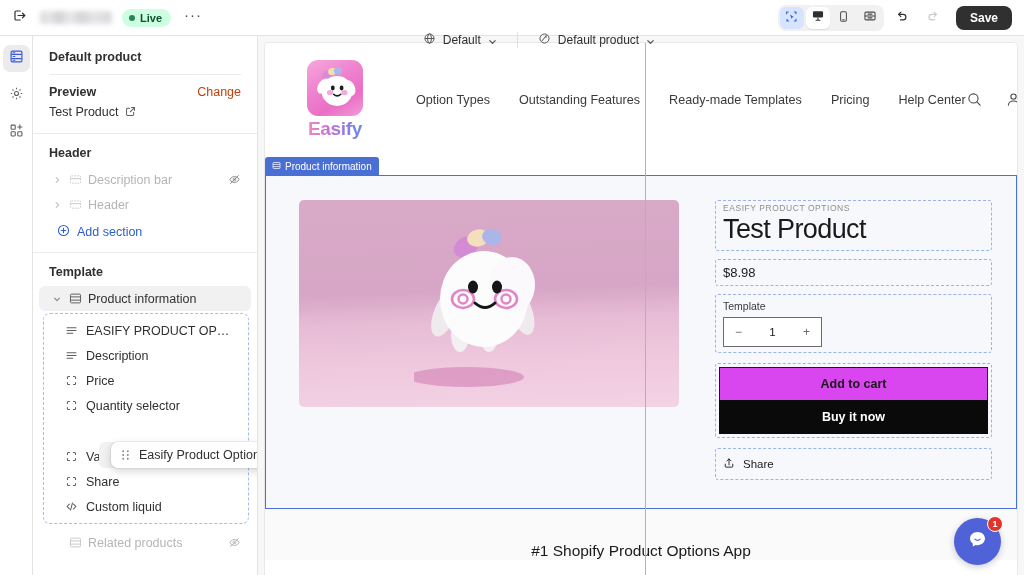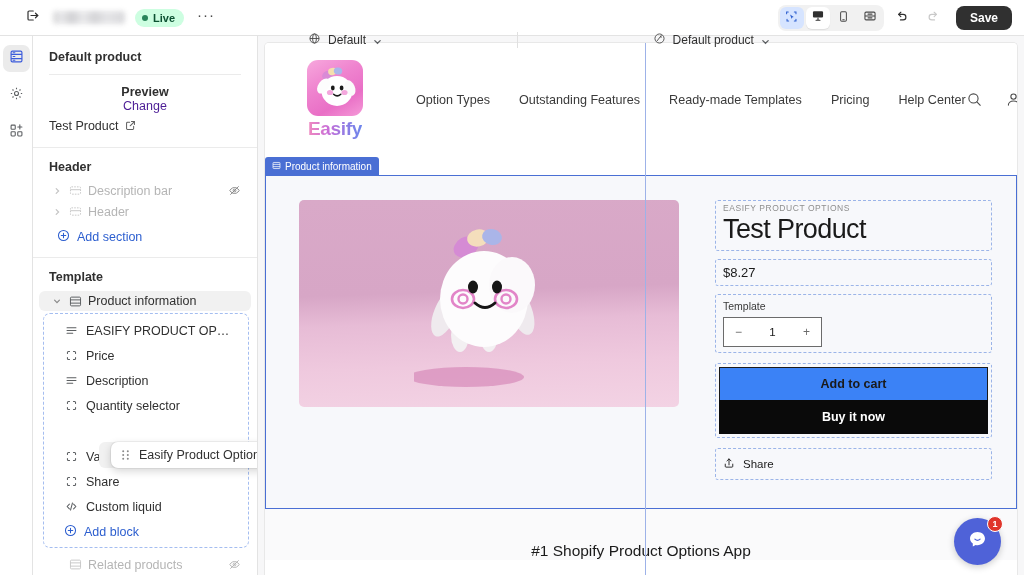--- a/index.html
+++ b/index.html
@@ -11,21 +11,21 @@
     -webkit-font-smoothing: antialiased;
   }
   #app { position: relative; width: 1024px; height: 575px; display: flex; flex-direction: column; }
 
   
   .topbar {
     height: 36px; min-height: 36px; background: #fff;
     border-bottom: 1px solid #e3e3e3;
     display: flex; align-items: center; position: relative; z-index: 40;
   }
-  .tb-left { display: flex; align-items: center; gap: 10px; padding-left: 21px; width: 300px; }
+  .tb-left { display: flex; align-items: center; gap: 10px; padding-left: 8px; width: 300px; }
   .exit-btn {
     width: 22px; height: 22px; display: flex; align-items: center; justify-content: center;
     border-radius: 5px; cursor: pointer;
   }
   .blurred-name {
     width: 72px; height: 13px; border-radius: 3px;
     background: linear-gradient(90deg,#d6d6d8 0%,#e6e6e8 12%,#cfcfd2 26%,#e8e8ea 42%,#d2d2d5 58%,#e4e4e6 74%,#d8d8db 100%);
     filter: blur(2.4px); opacity: .95;
   }
   .live-badge {
@@ -33,21 +33,21 @@
     border-radius: 9px; padding: 2px 9px 2px 7px; display: flex; align-items: center; gap: 5px;
     line-height: 14px;
   }
   .live-dot { width: 6px; height: 6px; border-radius: 50%; background: #29845a; }
   .dots-btn {
     width: 24px; height: 22px; display: flex; align-items: center; justify-content: center;
     border-radius: 5px; cursor: pointer; color: #4a4a4a; font-size: 15px; letter-spacing: 1px;
     padding-bottom: 6px;
   }
 
-  .tb-center { flex: 1; display: flex; align-items: center; justify-content: space-between; gap: 0; margin-top: 44px; }
+  .tb-center { flex: 1; display: flex; align-items: center; justify-content: center; gap: 0; margin-top: 44px; }
   .ctx-chip {
     display: flex; align-items: center; gap: 7px; padding: 4px 8px; border-radius: 6px;
     font-size: 12px; color: #303030; cursor: pointer; white-space: nowrap;
   }
   .ctx-sep { width: 1px; height: 16px; background: #e0e0e0; margin: 0 12px; }
   .chev { width: 9px; height: 9px; }
 
   .tb-right { display: flex; align-items: center; gap: 2px; padding-right: 12px; }
   .seg-group { display: flex; align-items: center; background: #f1f1f1; border-radius: 8px; padding: 2px; gap: 2px; }
   .seg-btn {
@@ -84,23 +84,23 @@
 
   
   .sidebar {
     width: 225px; min-width: 225px; background: #fff; border-right: 1px solid #e3e3e3;
     display: flex; flex-direction: column; position: relative; overflow: hidden;
   }
   .sb-title { font-size: 12.5px; font-weight: 700; color: #303030; padding: 14px 16px 10px 16px; }
   .sb-divider { height: 1px; background: #ebebeb; margin: 0 16px; }
   .sb-sep { height: 1px; background: #ebebeb; }
   .sb-preview { padding: 10px 16px 12px 16px; }
-  .sb-prev-row { display: flex; justify-content: space-between; align-items: center; flex-direction: column; }
+  .sb-prev-row { display: flex; justify-content: space-between; align-items: center; }
   .sb-prev-label { font-size: 12.5px; font-weight: 700; color: #303030; }
-  .sb-change { font-size: 12.5px; color: #4c1d95; cursor: pointer; font-weight: 400; }
+  .sb-change { font-size: 12.5px; color: #c2410c; cursor: pointer; font-weight: 400; }
   .sb-prod-row { display: flex; align-items: center; gap: 7px; margin-top: 4px; }
   .sb-prod-name { font-size: 12.5px; color: #303030; }
   .ext-link { color: #616161; cursor: pointer; }
 
   .sb-group-title { font-size: 12.5px; font-weight: 700; color: #303030; padding: 12px 16px 7px 16px; }
   .sb-row {
     display: flex; align-items: center; height: 25px; padding: 0 10px 0 12px;
     font-size: 12.5px; color: #303030; cursor: pointer; border-radius: 6px; margin: 0 6px;
     gap: 6px; position: relative;
   }
@@ -198,21 +198,21 @@
   .prod-title { font-size: 27px; font-weight: 400; color: #1a1a1a; letter-spacing: -.6px; line-height: 1.05; }
   .prod-price { font-size: 13px; color: #1a1a1a; }
   .qty-label { font-size: 10.5px; color: #3a3a3a; margin-bottom: 5px; }
   .qty-box {
     width: 99px; height: 30px; border: 1px solid #6b6b6b; display: flex; align-items: center;
     justify-content: space-between; padding: 0 11px; background: #fff;
   }
   .qty-sym { font-size: 12px; color: #6b6b6b; cursor: pointer; user-select: none; }
   .qty-val { font-size: 11.5px; color: #1a1a1a; }
   .btn-atc {
-    border: 1px solid #1a1a1a; background: #3b82f6; text-align: center; padding: 9px 0;
+    border: 1px solid #1a1a1a; background: #d946ef; text-align: center; padding: 9px 0;
     font-size: 12.5px; color: #1a1a1a; font-weight: 600; cursor: pointer;
   }
   .btn-buy {
     background: #0a0a0a; color: #fff; text-align: center; padding: 10px 0;
     font-size: 12.5px; font-weight: 700; cursor: pointer; margin-top: -1px;
   }
   .share-row { display: flex; align-items: center; gap: 8px; font-size: 11.5px; color: #1a1a1a; cursor: pointer; }
 
   .promo-section {
     background: #fafafb; text-align: center; padding: 33px 0 0 0; position: relative;
@@ -481,33 +481,33 @@
               <path d="M2.5 4.5h11M2.5 8h11M2.5 11.5h7"></path>
             </svg>
           </span>
           <span class="blk-label">EASIFY PRODUCT OPTIONS</span>
         </div>
 
 
         <div class="blk-row">
           <span class="blk-icon">
             <svg width="13" height="13" viewBox="0 0 16 16" fill="none" stroke="#5c5f62" stroke-width="1.3" stroke-linecap="round">
-              <path d="M3 5.6V4.2a1.2 1.2 0 0 1 1.2-1.2h1.4M10.4 3h1.4A1.2 1.2 0 0 1 13 4.2v1.4M13 10.4v1.4a1.2 1.2 0 0 1-1.2 1.2h-1.4M5.6 13H4.2A1.2 1.2 0 0 1 3 11.8v-1.4"></path>
-            </svg>
-          </span>
-          <span class="blk-label">Price</span>
+              <path d="M2.5 4.5h11M2.5 8h11M2.5 11.5h7"></path>
+            </svg>
+          </span>
+          <span class="blk-label">Description</span>
         </div>
 
         <div class="blk-row">
           <span class="blk-icon">
             <svg width="13" height="13" viewBox="0 0 16 16" fill="none" stroke="#5c5f62" stroke-width="1.3" stroke-linecap="round">
-              <path d="M2.5 4.5h11M2.5 8h11M2.5 11.5h7"></path>
-            </svg>
-          </span>
-          <span class="blk-label">Description</span>
+              <path d="M3 5.6V4.2a1.2 1.2 0 0 1 1.2-1.2h1.4M10.4 3h1.4A1.2 1.2 0 0 1 13 4.2v1.4M13 10.4v1.4a1.2 1.2 0 0 1-1.2 1.2h-1.4M5.6 13H4.2A1.2 1.2 0 0 1 3 11.8v-1.4"></path>
+            </svg>
+          </span>
+          <span class="blk-label">Price</span>
         </div>
 
         <div class="blk-row">
           <span class="blk-icon">
             <svg width="13" height="13" viewBox="0 0 16 16" fill="none" stroke="#5c5f62" stroke-width="1.3" stroke-linecap="round">
               <path d="M3 5.6V4.2a1.2 1.2 0 0 1 1.2-1.2h1.4M10.4 3h1.4A1.2 1.2 0 0 1 13 4.2v1.4M13 10.4v1.4a1.2 1.2 0 0 1-1.2 1.2h-1.4M5.6 13H4.2A1.2 1.2 0 0 1 3 11.8v-1.4"></path>
             </svg>
           </span>
           <span class="blk-label">Quantity selector</span>
         </div>
@@ -537,29 +537,20 @@
           <span class="blk-icon">
             <svg width="13" height="13" viewBox="0 0 16 16" fill="none" stroke="#5c5f62" stroke-width="1.3" stroke-linecap="round" stroke-linejoin="round">
               <path d="M5.4 5L2.6 8l2.8 3"></path>
                 <path d="M10.6 5L13.4 8l-2.8 3"></path>
                 <path d="M9.2 3.6L6.8 12.4"></path>
             </svg>
           </span>
           <span class="blk-label">Custom liquid</span>
         </div>
 
-        <div class="blk-add">
-          <span>
-            <svg width="13" height="13" viewBox="0 0 16 16" fill="none" stroke="#2c5ecf" stroke-width="1.3">
-              <circle cx="8" cy="8" r="6.2"></circle>
-                <path d="M8 5.2v5.6M5.2 8h5.6" stroke-linecap="round"></path>
-            </svg>
-          </span>
-          <span>Add block</span>
-        </div>
       </div>
 
       <div class="sb-row dim" style="margin-top:2px">
         <span class="sb-caret dim"></span>
         <span class="sb-row-icon">
           <svg width="13" height="13" viewBox="0 0 16 16" fill="none" stroke="#c9c9c9" stroke-width="1.2">
             <rect x="1.8" y="2.6" width="12.4" height="10.8" rx="1.3"></rect>
               <path d="M1.8 6h12.4M1.8 10h12.4"></path>
           </svg>
         </span>
@@ -674,21 +665,21 @@
             </div>
           </div>
 
           <div class="prod-info">
             <div class="blk" style="padding:0">
               <div class="blk-eyebrow">EASIFY PRODUCT OPTIONS</div>
               <div class="prod-title" style="padding:0 7px 7px 7px">Test Product</div>
             </div>
 
             <div class="blk">
-              <div class="prod-price">$8.27</div>
+              <div class="prod-price">$8.98</div>
             </div>
 
             <div class="blk">
               <div class="qty-label">Template</div>
               <div class="qty-box">
                 <span class="qty-sym">−</span>
                 <span class="qty-val">1</span>
                 <span class="qty-sym">+</span>
               </div>
             </div>

